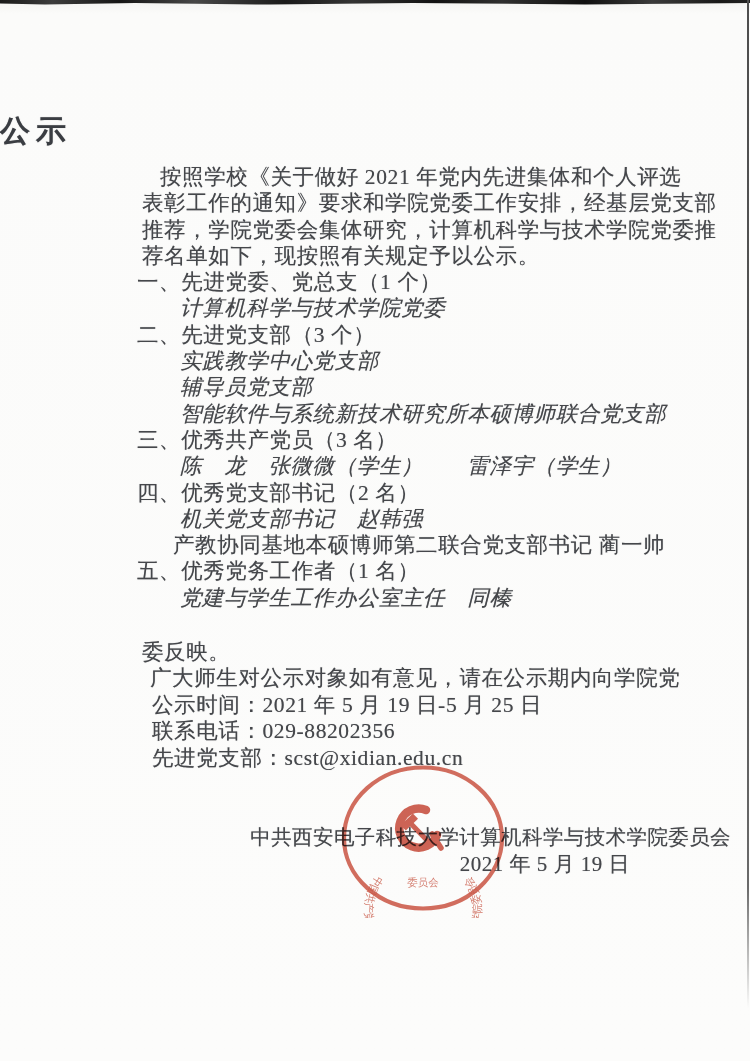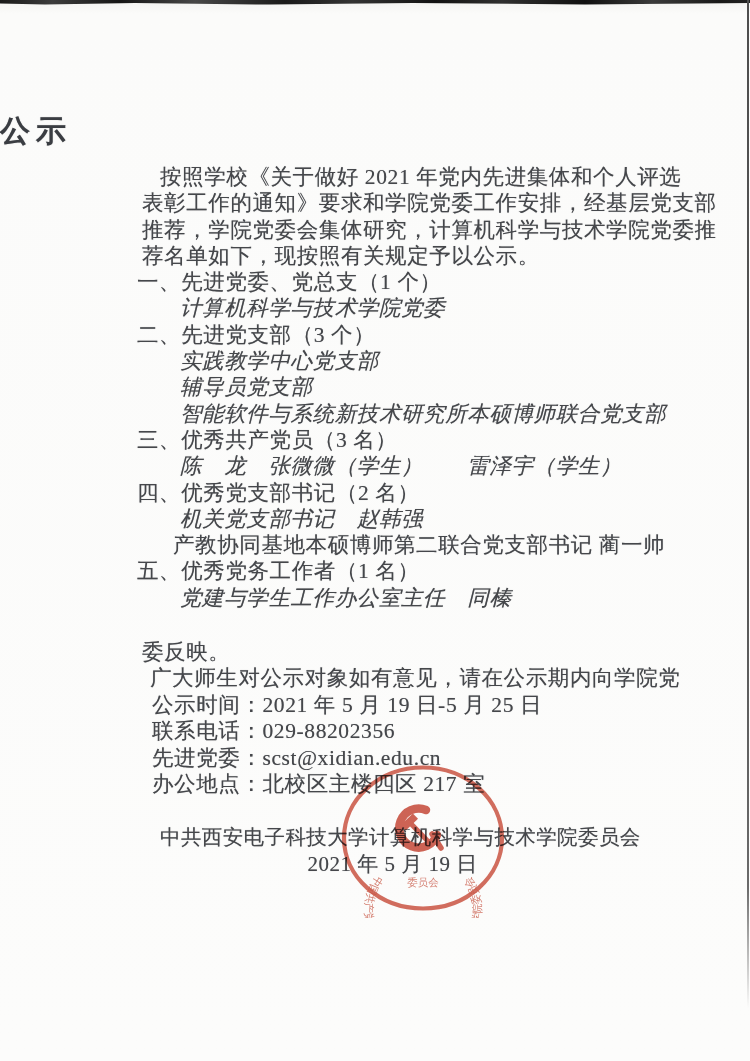--- a/index.html
+++ b/index.html
@@ -47,28 +47,29 @@
   #notice-block{position:absolute;left:110px;top:639px;width:560px;}
   #notice-block .line{line-height:26.4px;height:26.4px;}
   .role-para-first{padding-left:50px;}
   .role-para{padding-left:0;margin-left:32px;}
   .role-item{padding-left:27px;}
   .role-subitem{padding-left:70px;font-style:italic;}
   .role-subitem-wide{padding-left:63px;}
   .role-notice-first{padding-left:40px;}
   .role-contact{padding-left:42px;}
   #sig-org{
-    position:absolute;left:160px;top:823px;width:560px;
+    position:absolute;left:171px;top:823px;width:560px;
     font-size:20.5px;letter-spacing:0.4px;
     text-shadow:0 0 0.7px rgba(72,74,78,0.55);
     white-space:pre;
+    text-align:right;
   }
   #sig-date{
     position:absolute;left:155px;top:850px;width:475px;
-    text-align:center;
+    text-align:right;
     font-size:21px;letter-spacing:0.5px;
     text-shadow:0 0 0.7px rgba(72,74,78,0.55);
     white-space:pre;
     font-family:Liberation Serif, serif;
   }
   
   #seal{
     position:absolute;left:338px;top:762px;width:170px;height:156px;
     mix-blend-mode:multiply;
     opacity:0.92;
@@ -80,21 +81,21 @@
 
 <div id="page">
 
   <div class="scan-top"></div>
   <div class="scan-right"></div>
 
   <div id="title">公示</div>
 
   <div id="body-block" class="doc-text"><div class="line role-para-first">按照学校《关于做好 2021 年党内先进集体和个人评选</div><div class="line role-para">表彰工作的通知》要求和学院党委工作安排，经基层党支部</div><div class="line role-para">推荐，学院党委会集体研究，计算机科学与技术学院党委推</div><div class="line role-para">荐名单如下，现按照有关规定予以公示。</div><div class="line role-item">一、先进党委、党总支（1 个）</div><div class="line role-subitem">计算机科学与技术学院党委</div><div class="line role-item">二、先进党支部（3 个）</div><div class="line role-subitem">实践教学中心党支部</div><div class="line role-subitem">辅导员党支部</div><div class="line role-subitem">智能软件与系统新技术研究所本硕博师联合党支部</div><div class="line role-item">三、优秀共产党员（3 名）</div><div class="line role-subitem">陈　龙　张微微（学生）　　雷泽宇（学生）</div><div class="line role-item">四、优秀党支部书记（2 名）</div><div class="line role-subitem">机关党支部书记　赵韩强</div><div class="line role-subitem-wide">产教协同基地本硕博师第二联合党支部书记 蔺一帅</div><div class="line role-item">五、优秀党务工作者（1 名）</div><div class="line role-subitem">党建与学生工作办公室主任　同榛</div></div>
 
-  <div id="notice-block" class="doc-text"><div class="line role-para">委反映。</div><div class="line role-notice-first">广大师生对公示对象如有意见，请在公示期内向学院党</div><div class="line role-contact">公示时间：2021 年 5 月 19 日-5 月 25 日</div><div class="line role-contact">联系电话：029-88202356</div><div class="line role-contact">先进党委：scst@xidian.edu.cn</div><div class="line role-contact">办公地点：北校区主楼四区 217 室</div></div>
+  <div id="notice-block" class="doc-text"><div class="line role-para">委反映。</div><div class="line role-notice-first">广大师生对公示对象如有意见，请在公示期内向学院党</div><div class="line role-contact">公示时间：2021 年 5 月 19 日-5 月 25 日</div><div class="line role-contact">联系电话：029-88202356</div><div class="line role-contact">先进党支部：scst@xidian.edu.cn</div></div>
 
   <div id="sig-org">中共西安电子科技大学计算机科学与技术学院委员会</div>
   <div id="sig-date">2021 年 5 月 19 日</div>
 
   <svg id="seal" viewBox="0 0 170 156" xmlns="http://www.w3.org/2000/svg">
     <defs>
       <filter id="sblur" x="-20%" y="-20%" width="140%" height="140%">
         <feGaussianBlur stdDeviation="0.55"></feGaussianBlur>
       </filter>
       <path id="ringPath" d="M 40,112 A 58,58 0 1 0 130,112" fill="none"></path>

